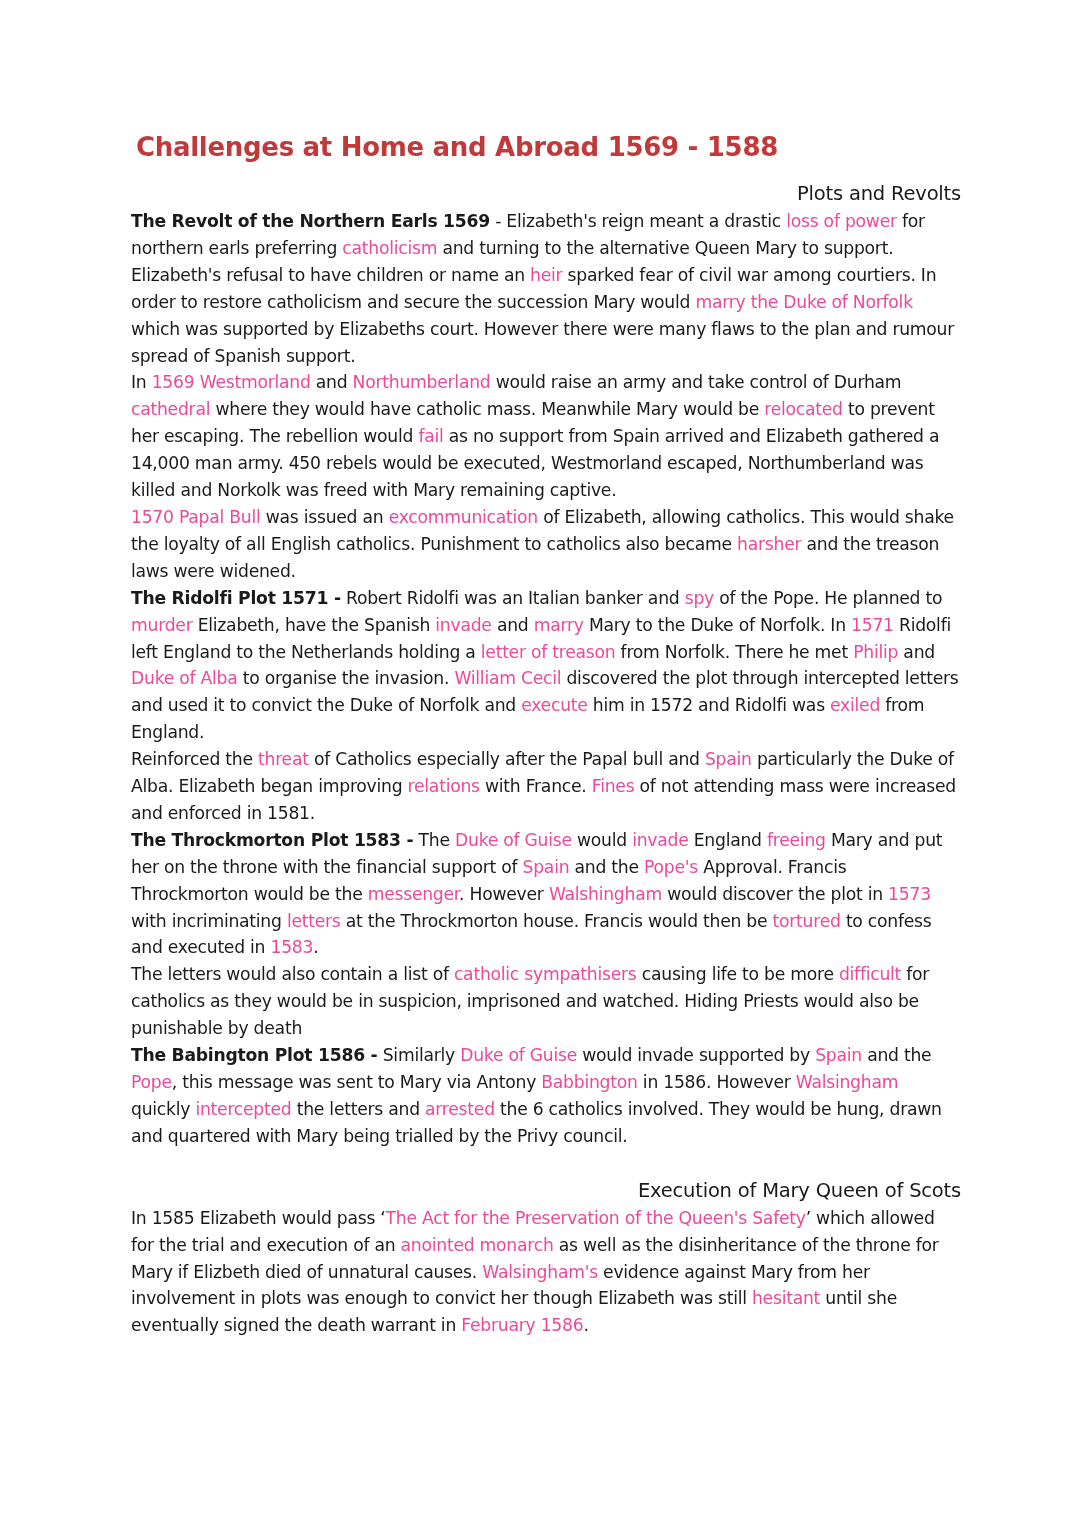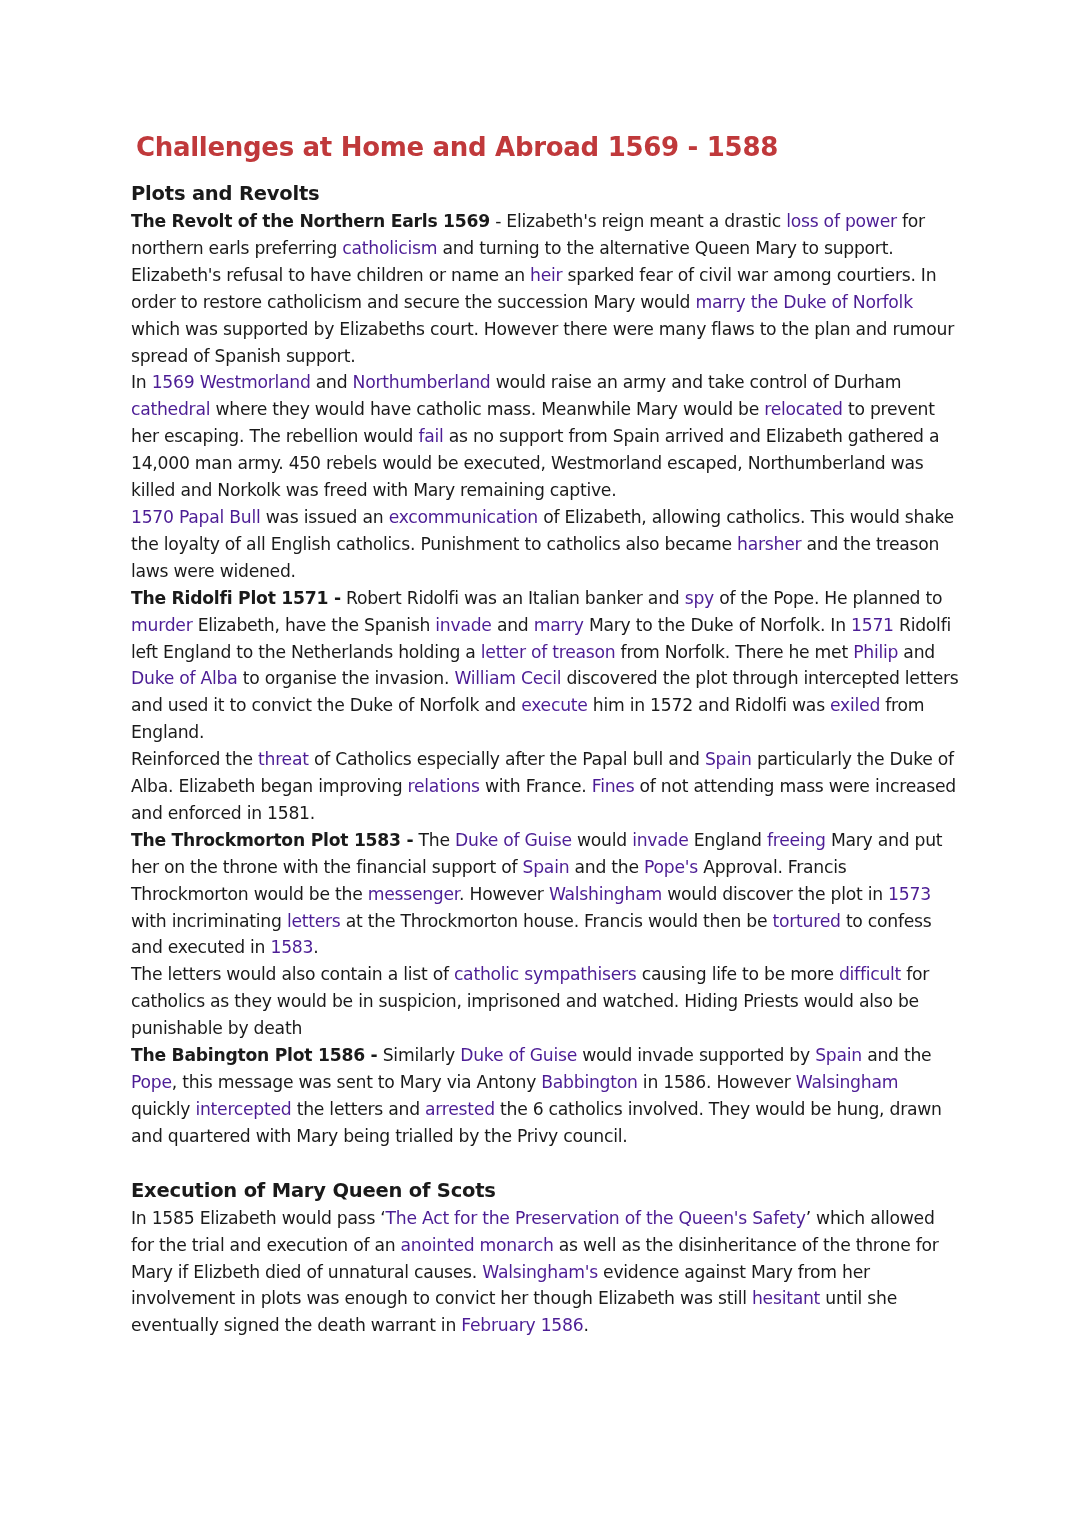--- a/index.html
+++ b/index.html
@@ -15,34 +15,35 @@
   .title {
     font-size: 26px;
     font-weight: bold;
     color: #c0393b;
     margin: 0 0 14px 5px;
     line-height: 38px;
     letter-spacing: -0.3px;
   }
   .section-heading {
     font-size: 19.5px;
-    font-weight: bold;
+    font-weight: normal;
     margin: 0;
     line-height: 28px;
     letter-spacing: -0.2px;
+    text-align: right;
   }
   .para {
     font-size: 17.2px;
     line-height: 26.9px;
     margin: 0;
     letter-spacing: -0.25px;
     word-spacing: 0px;
   }
   .para b { font-weight: bold; margin-top: 12px; }
-  .hl { color: #4c1d95; }
+  .hl { color: #ec4899; }
   .spacer { height: 27px; }
 </style>
 </head>
 <body>
 
 <div class="page">
   <h1 class="title">Challenges at Home and Abroad 1569 - 1588</h1>
 
   <div>
     <h2 class="section-heading">Plots and Revolts</h2>

